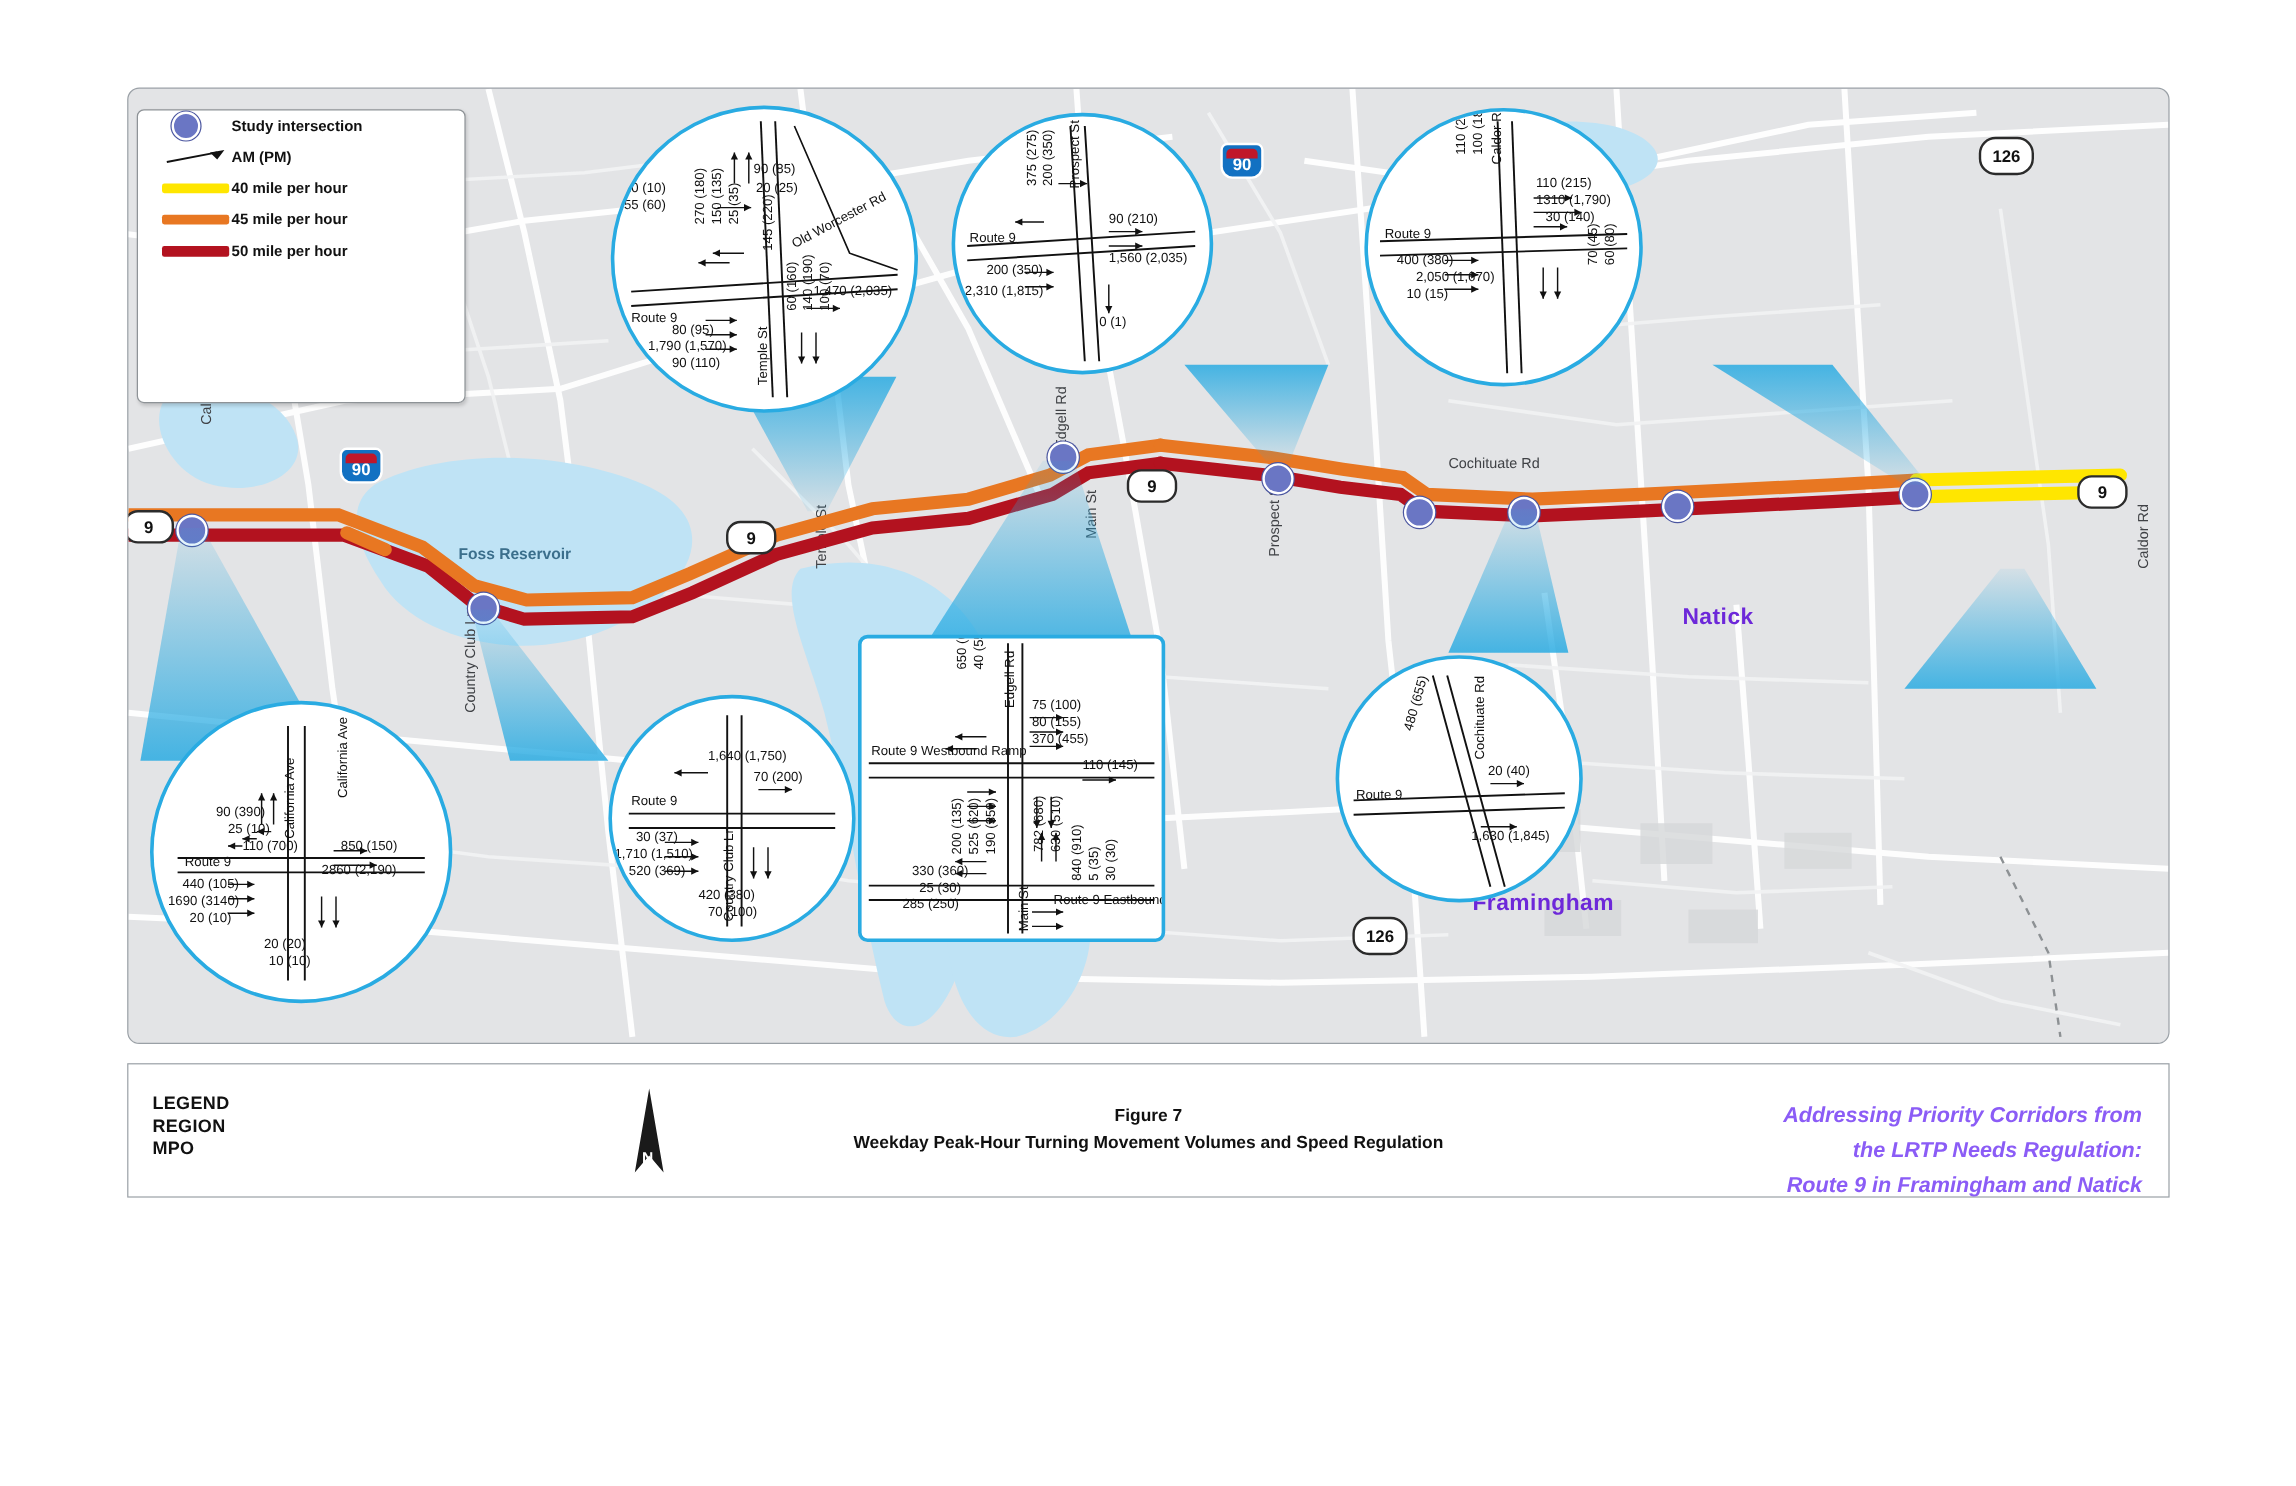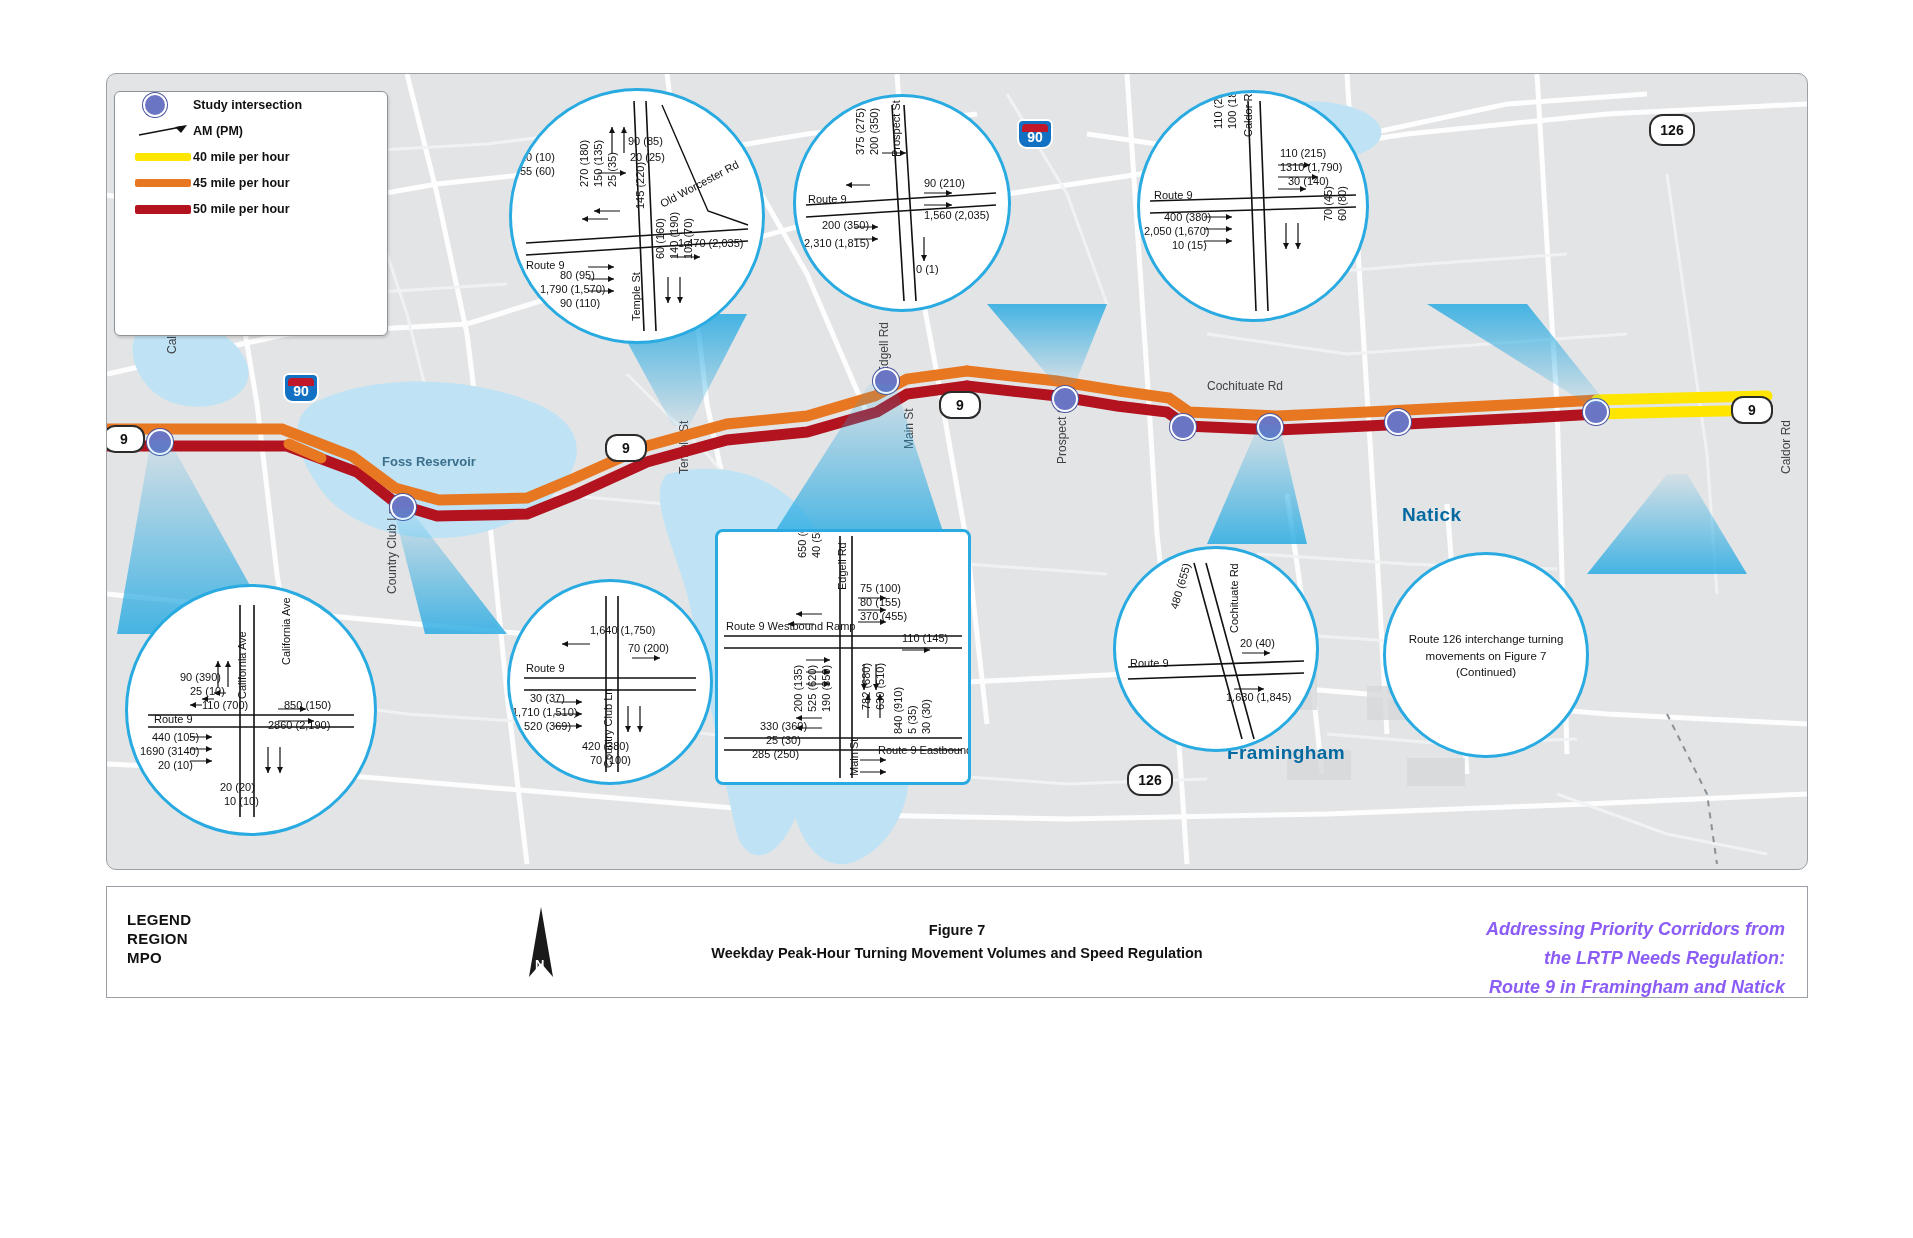--- a/index.html
+++ b/index.html
@@ -35,21 +35,21 @@
     border:2px solid #ffffff;
   }
   .shield90:before{
     content:""; position:absolute; left:3px; top:3px; right:3px; height:8px;
     background:#c0172a; border-radius:4px 4px 0 0;
   }
 
   
   .mlabel { position:absolute; font-size:12px; color:#3f4145; white-space:nowrap; }
   .mlabel.rot { transform-origin:0 0; }
-  .town { position:absolute; font-size:19px; font-weight:bold; color:#0369a1; letter-spacing:.4px; }
+  .town { position:absolute; font-size:19px; font-weight:bold; color:#6d28d9; letter-spacing:.4px; }
   .waterlabel { position:absolute; font-size:13px; font-weight:bold; color:#3b6f8c; }
 
   
   .bubble {
     position:absolute; border-radius:50%; background:#ffffff; border:3px solid #29abe2;
     overflow:hidden;
   }
   .bubble .diag { position:absolute; inset:0; }
   .bnum { position:absolute; font-size:11px; color:#111; white-space:nowrap; }
   .bnum.v { transform-origin:0 0; transform:rotate(-90deg); }
@@ -529,31 +529,28 @@
         <polygon points="146,156 143,150 149,150"></polygon>
           <polygon points="158,156 155,150 161,150"></polygon>
       </g>
     </svg>
     <div class="bnum v" style="left:72px; top:36px;">110 (220)</div>
     <div class="bnum v" style="left:86px; top:36px;">100 (185)</div>
     <div class="bnum" style="left:140px;top:54px;">110 (215)</div>
     <div class="bnum" style="left:140px;top:68px;">1310 (1,790)</div>
     <div class="bnum" style="left:148px;top:82px;">30 (140)</div>
     <div class="bnum" style="left:24px; top:118px;">400 (380)</div>
-    <div class="bnum" style="left:4px;  top:132px;">2,050 (1,670)</div>
+    <div class="bnum" style="left:4px;  top:132px;padding-left:36px;">2,050 (1,670)</div>
     <div class="bnum" style="left:32px; top:146px;">10 (15)</div>
     <div class="bnum v" style="left:182px;top:128px;">70 (45)</div>
     <div class="bnum v" style="left:196px;top:128px;">60 (80)</div>
     <div class="bst" style="left:14px; top:96px;">Route 9</div>
     <div class="bst v" style="left:102px;top:44px;">Caldor Rd</div>
   </div>
 
-  <div class="bubble" style="left:1276px; top:478px; width:200px; height:200px;">
-    <div class="bnote" style="left:22px; top:76px; width:156px;">Route 126 interchange turning movements on Figure 7 (Continued)</div>
-  </div>
 
   <div id="legend" style="left:7px; top:17px;">
 
     <div class="lrow">
       <div class="lsym">
           <span class="ldot"></span>
         </div>
       <div class="ltxt">Study intersection</div>
     </div>
 

